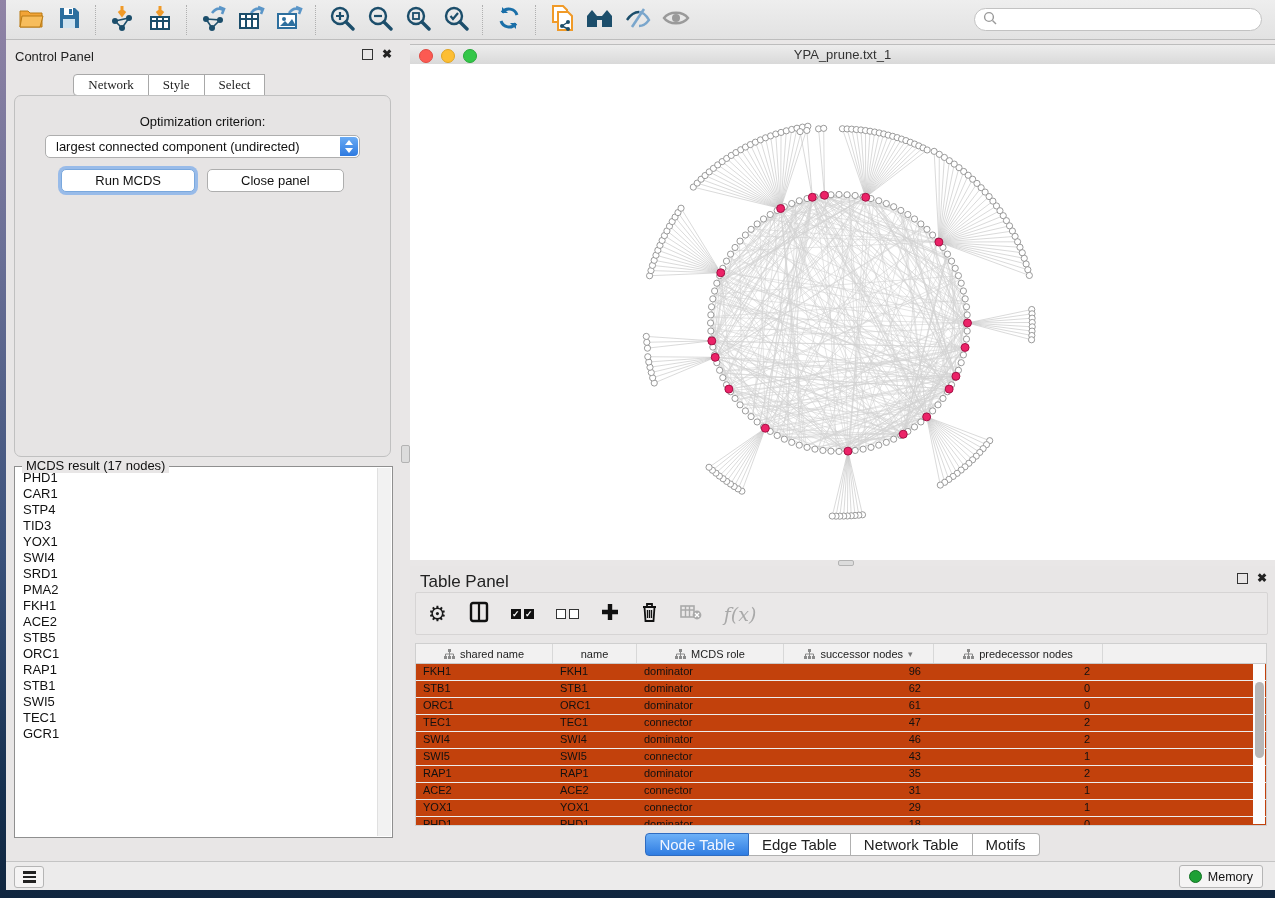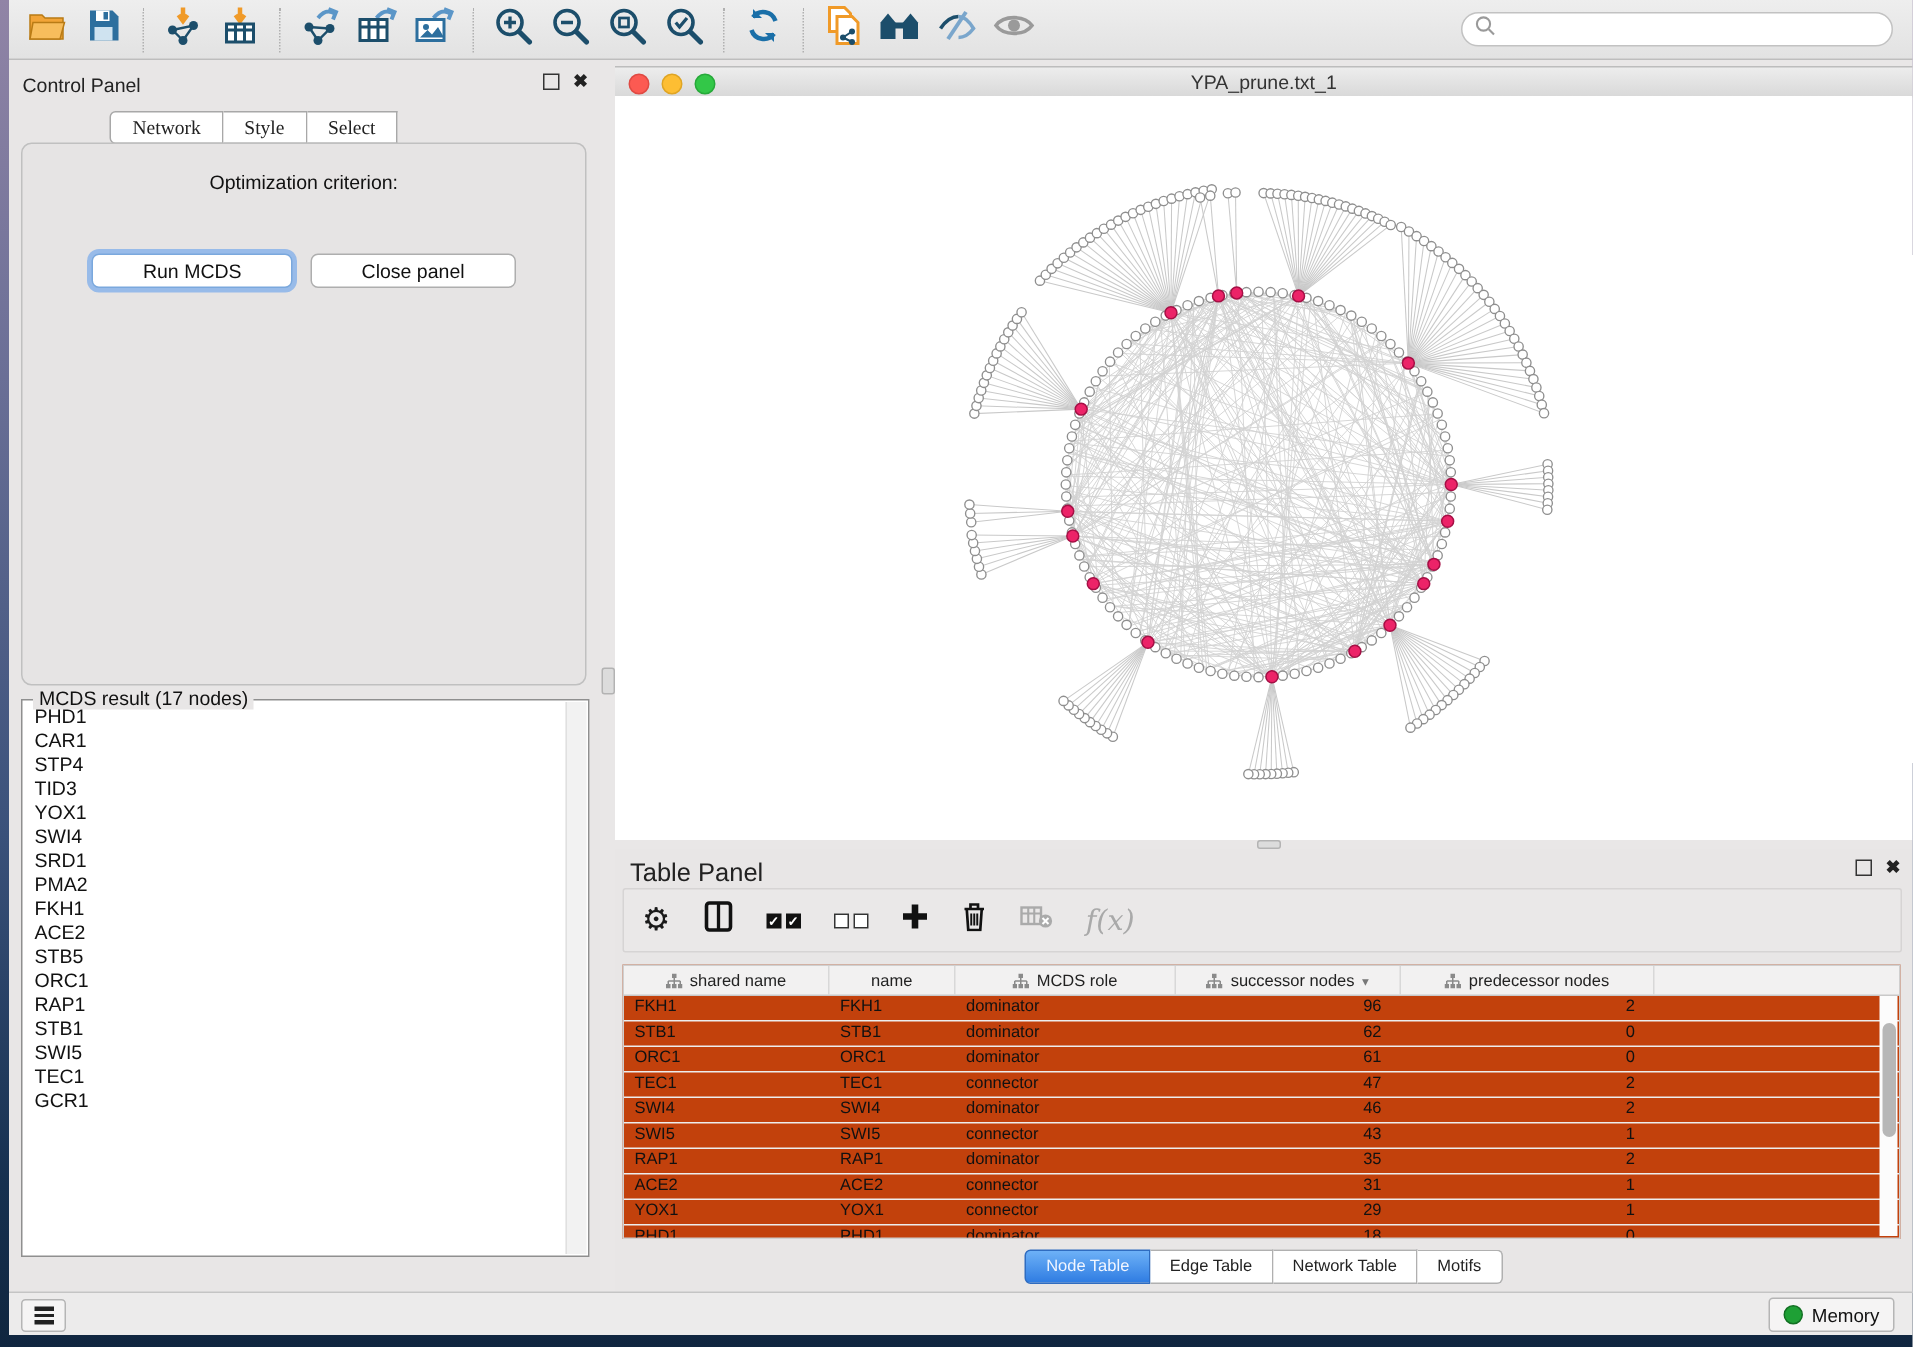--- a/index.html
+++ b/index.html
@@ -64,21 +64,21 @@
   .fx{font-family:"DejaVu Serif",serif;font-style:italic;font-size:19px;color:#a9a9a9;}
   .tp-table{position:absolute;left:5px;right:8px;top:77px;bottom:36px;background:#c2410c;border:1px solid #cfcfcf;overflow:hidden;}
   .thead{display:flex;height:19px;background:#f2f1f1;border-bottom:1px solid #c9c9c9;}
   .th{display:flex;align-items:center;justify-content:center;gap:5px;font-size:11px;color:#222;border-right:1px solid #d8d8d8;box-sizing:border-box;}
   .tr{display:flex;height:16px;border-bottom:1px solid #ededed;}
   .td{font-size:11px;color:#111;line-height:15px;box-sizing:border-box;padding-left:7px;overflow:hidden;white-space:nowrap;}
   .td.num{text-align:right;padding-right:13px;}
   .tbl-scroll{position:absolute;right:1px;top:20px;bottom:1px;width:12px;background:#fcfcfc;}
   .tbl-thumb{position:absolute;right:1px;top:18px;width:9px;height:76px;background:#b7b7b7;border-radius:5px;}
   .tp-tabs{position:absolute;left:0;right:0;top:267px;display:flex;justify-content:center;}
-  .tp-tab{height:21px;line-height:21px;padding:0 13px;background:#fff;border:1px solid #b0b0b0;border-left:none;font-size:11px;color:#222;}
+  .tp-tab{height:21px;line-height:21px;padding:0 13px;background:#fff;border:1px solid #b0b0b0;border-left:none;font-size:15px;color:#222;}
   .tp-tab:first-child{border-left:1px solid #b0b0b0;border-radius:4px 0 0 4px;}
   .tp-tab:last-child{border-radius:0 4px 4px 0;}
   .tp-tab.active{background:linear-gradient(#6db1f7,#2f7ce2);color:#f2f6ff;border-color:#2f6cc0;}
   
   .statusbar{position:absolute;left:0;right:0;bottom:0;height:28px;background:#ecebeb;border-top:1px solid #c4c4c4;}
   .list-btn{position:absolute;left:8px;top:4px;width:28px;height:20px;background:#f5f4f4;border:1px solid #b5b5b5;border-radius:3px;display:flex;align-items:center;justify-content:center;}
   .memory-btn{position:absolute;right:12px;top:3px;height:21px;background:#f5f4f4;border:1px solid #b5b5b5;border-radius:3px;display:flex;align-items:center;gap:6px;padding:0 9px;font-size:12.5px;color:#111;}
   .mem-dot{width:11px;height:11px;border-radius:50%;background:#1ea035;border:1px solid #127023;}
   .bars{display:flex;flex-direction:column;gap:2px;}
   .bars i{display:block;width:13px;height:2.5px;background:#222;}
@@ -253,20 +253,27 @@
         </span>
       </div>
       <div class="cp-tabs" id="cp-tabs">
           <div class="cp-tab">Network</div>
           <div class="cp-tab">Style</div>
           <div class="cp-tab">Select</div>
           <div class="cp-tab active">MCDS</div>
         </div>
       <div class="cp-content">
         <div class="opt-label">Optimization criterion:</div>
+        <div class="opt-select">
+          <span>largest connected component (undirected)</span>
+          <span class="sel-stepper">
+              <i class="tri-up"></i>
+              <i class="tri-down"></i>
+            </span>
+        </div>
         <div class="btn-row">
           <button class="cbtn focus">Run MCDS</button>
           <button class="cbtn">Close panel</button>
         </div>
       </div>
       <div class="result-box">
         <span class="result-legend">MCDS result (17 nodes)</span>
         <div class="result-list" id="mcds-list">
             <div>PHD1</div>
             <div>CAR1</div>

